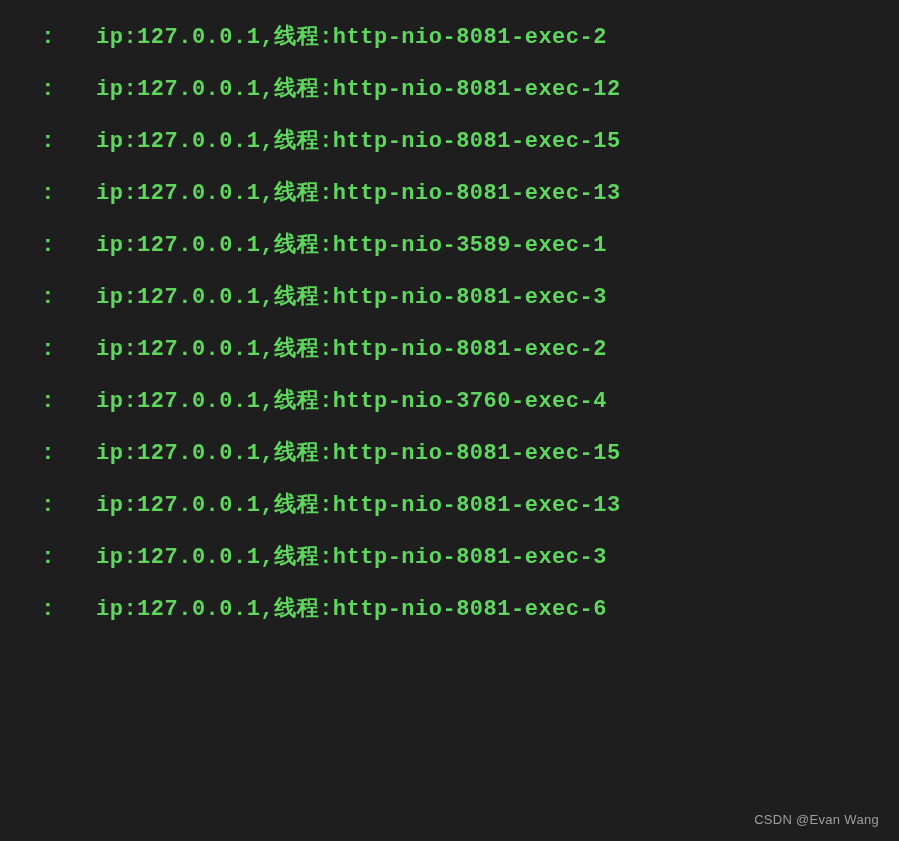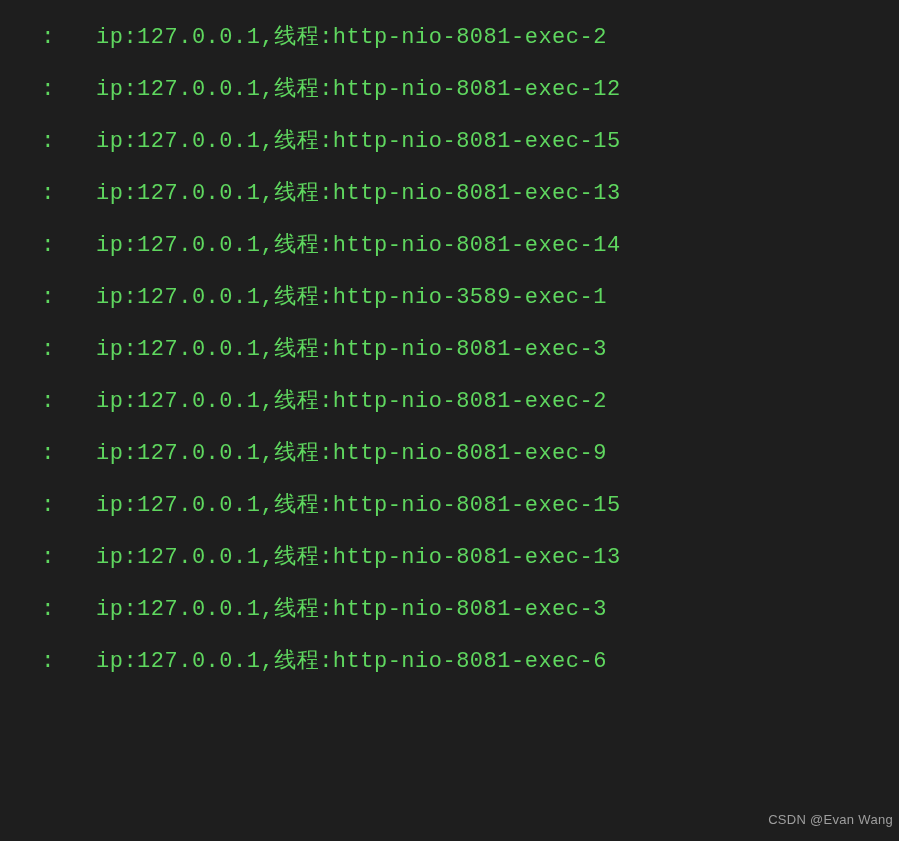--- a/index.html
+++ b/index.html
@@ -17,48 +17,47 @@
     }
     .log-container {
       padding: 12px 0 0 0;
     }
     .log-line {
       color: #5fd75f;
       font-size: 22px;
       line-height: 52px;
       white-space: nowrap;
       letter-spacing: 0.5px;
-      font-weight: 400;
+      font-weight: 700;
     }
     .colon {
       display: inline-block;
       width: 96px;
       text-align: center;
     }
     .watermark {
       position: absolute;
       bottom: 14px;
-      right: 6px;
+      right: 20px;
       color: #9e9e9e;
       font-size: 13px;
       font-family: Arial, sans-serif;
       letter-spacing: 0.3px;
     }
   </style>
 </head>
 <body>
 
 <div class="log-container">
     <div class="log-line"><span class="colon">:</span><span><span>ip:</span><span>127.0.0.1</span><span>,</span><span>线程</span><span>:</span><span>http-nio-8081-exec-2</span></span></div>
     <div class="log-line"><span class="colon">:</span><span><span>ip:</span><span>127.0.0.1</span><span>,</span><span>线程</span><span>:</span><span>http-nio-8081-exec-12</span></span></div>
     <div class="log-line"><span class="colon">:</span><span><span>ip:</span><span>127.0.0.1</span><span>,</span><span>线程</span><span>:</span><span>http-nio-8081-exec-15</span></span></div>
     <div class="log-line"><span class="colon">:</span><span><span>ip:</span><span>127.0.0.1</span><span>,</span><span>线程</span><span>:</span><span>http-nio-8081-exec-13</span></span></div>
-    <div class="log-line"><span class="colon">:</span><span><span>ip:</span><span>127.0.0.1</span><span>,</span><span>线程</span><span>:</span><span>http-nio-8081-exec-14</span></span></div>
     <div class="log-line"><span class="colon">:</span><span><span>ip:</span><span>127.0.0.1</span><span>,</span><span>线程</span><span>:</span><span>http-nio-3589-exec-1</span></span></div>
     <div class="log-line"><span class="colon">:</span><span><span>ip:</span><span>127.0.0.1</span><span>,</span><span>线程</span><span>:</span><span>http-nio-8081-exec-3</span></span></div>
     <div class="log-line"><span class="colon">:</span><span><span>ip:</span><span>127.0.0.1</span><span>,</span><span>线程</span><span>:</span><span>http-nio-8081-exec-2</span></span></div>
-    <div class="log-line"><span class="colon">:</span><span><span>ip:</span><span>127.0.0.1</span><span>,</span><span>线程</span><span>:</span><span>http-nio-8081-exec-9</span></span></div>
+    <div class="log-line"><span class="colon">:</span><span><span>ip:</span><span>127.0.0.1</span><span>,</span><span>线程</span><span>:</span><span>http-nio-3760-exec-4</span></span></div>
     <div class="log-line"><span class="colon">:</span><span><span>ip:</span><span>127.0.0.1</span><span>,</span><span>线程</span><span>:</span><span>http-nio-8081-exec-15</span></span></div>
     <div class="log-line"><span class="colon">:</span><span><span>ip:</span><span>127.0.0.1</span><span>,</span><span>线程</span><span>:</span><span>http-nio-8081-exec-13</span></span></div>
     <div class="log-line"><span class="colon">:</span><span><span>ip:</span><span>127.0.0.1</span><span>,</span><span>线程</span><span>:</span><span>http-nio-8081-exec-3</span></span></div>
     <div class="log-line"><span class="colon">:</span><span><span>ip:</span><span>127.0.0.1</span><span>,</span><span>线程</span><span>:</span><span>http-nio-8081-exec-6</span></span></div>
   </div>
 <div class="watermark">CSDN @Evan Wang</div>
 
 </body></html>

